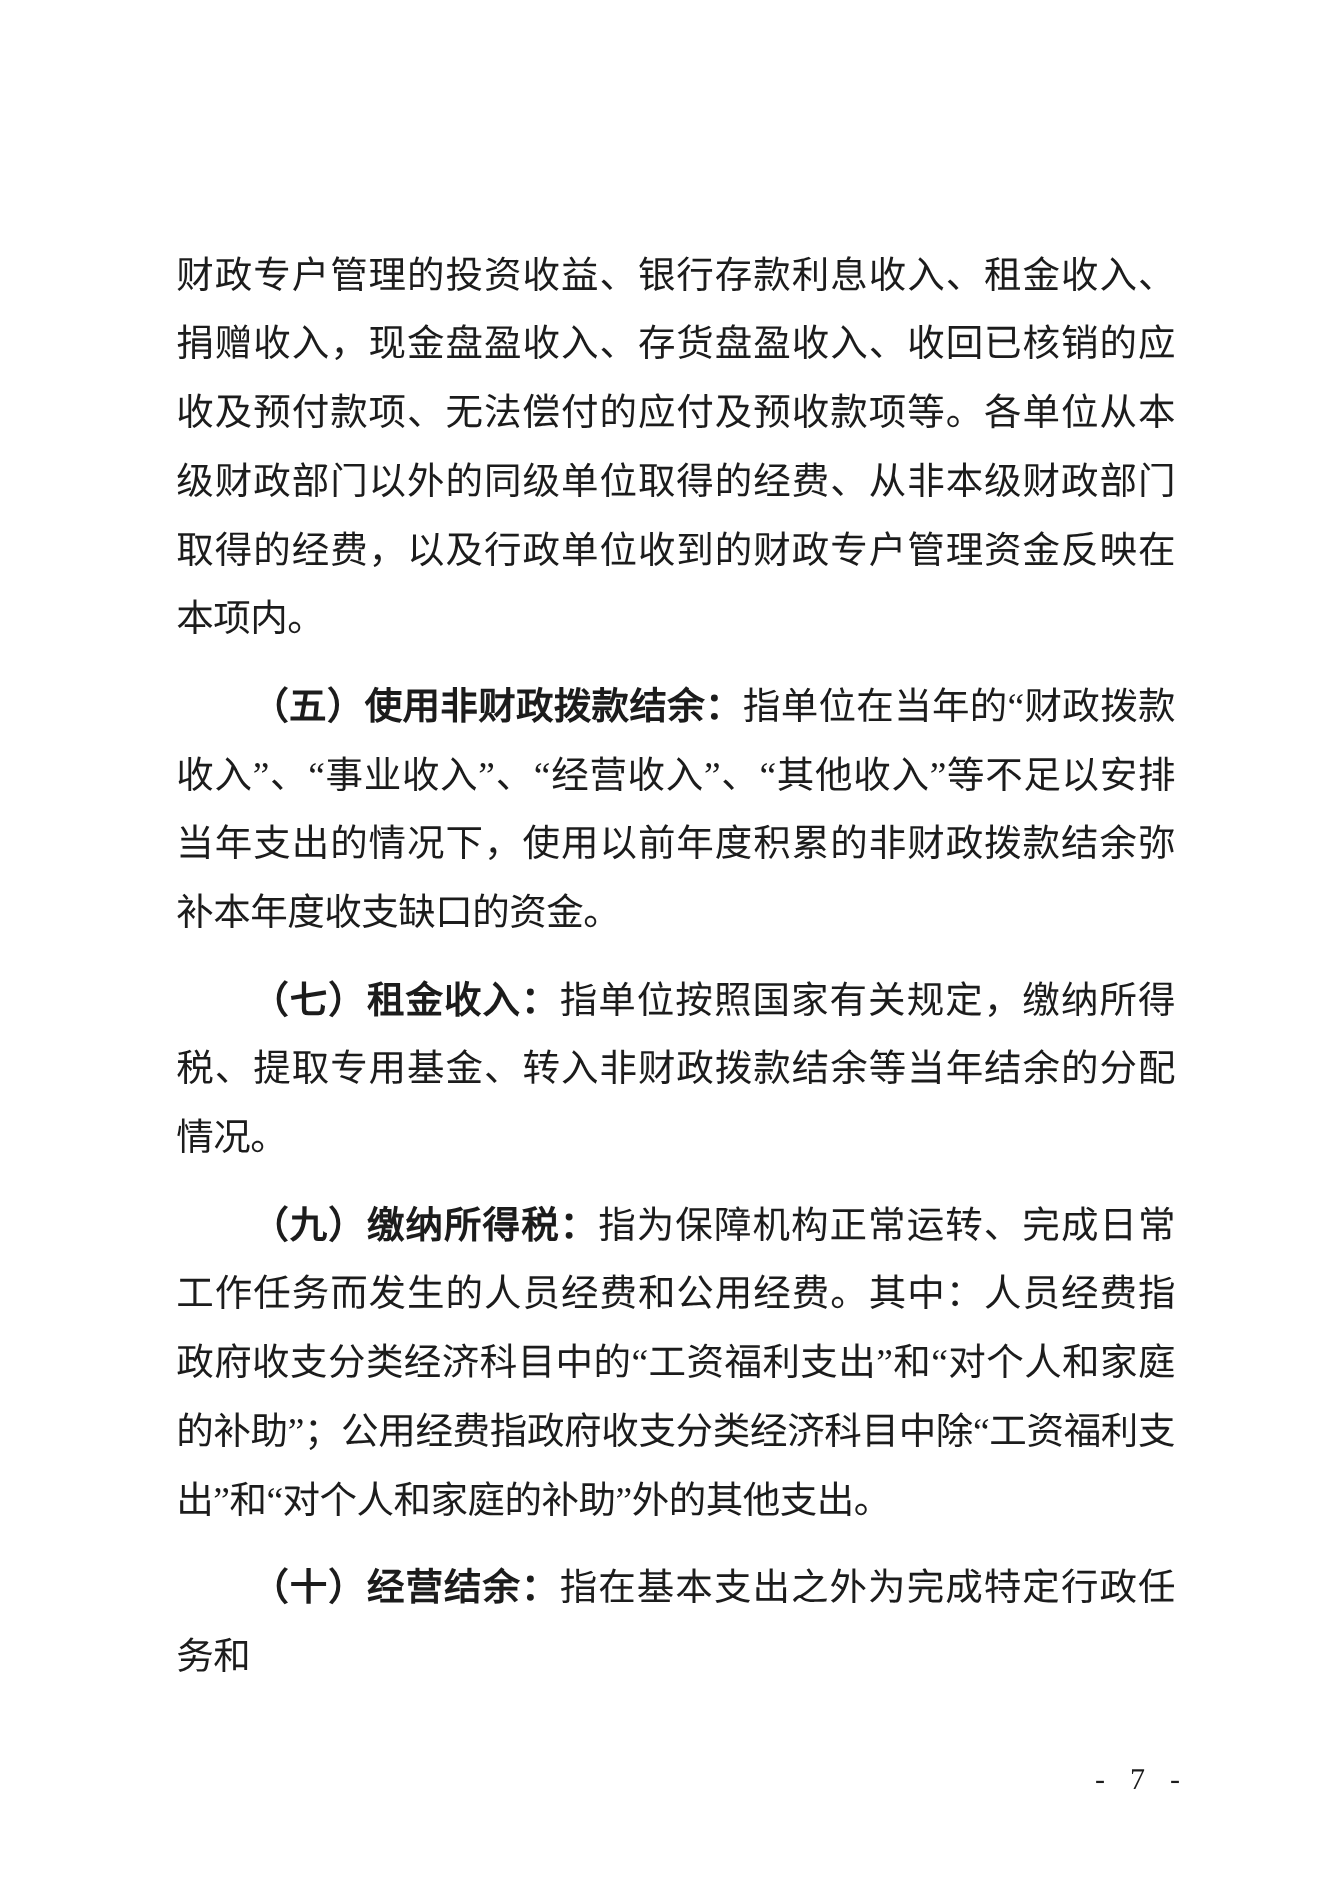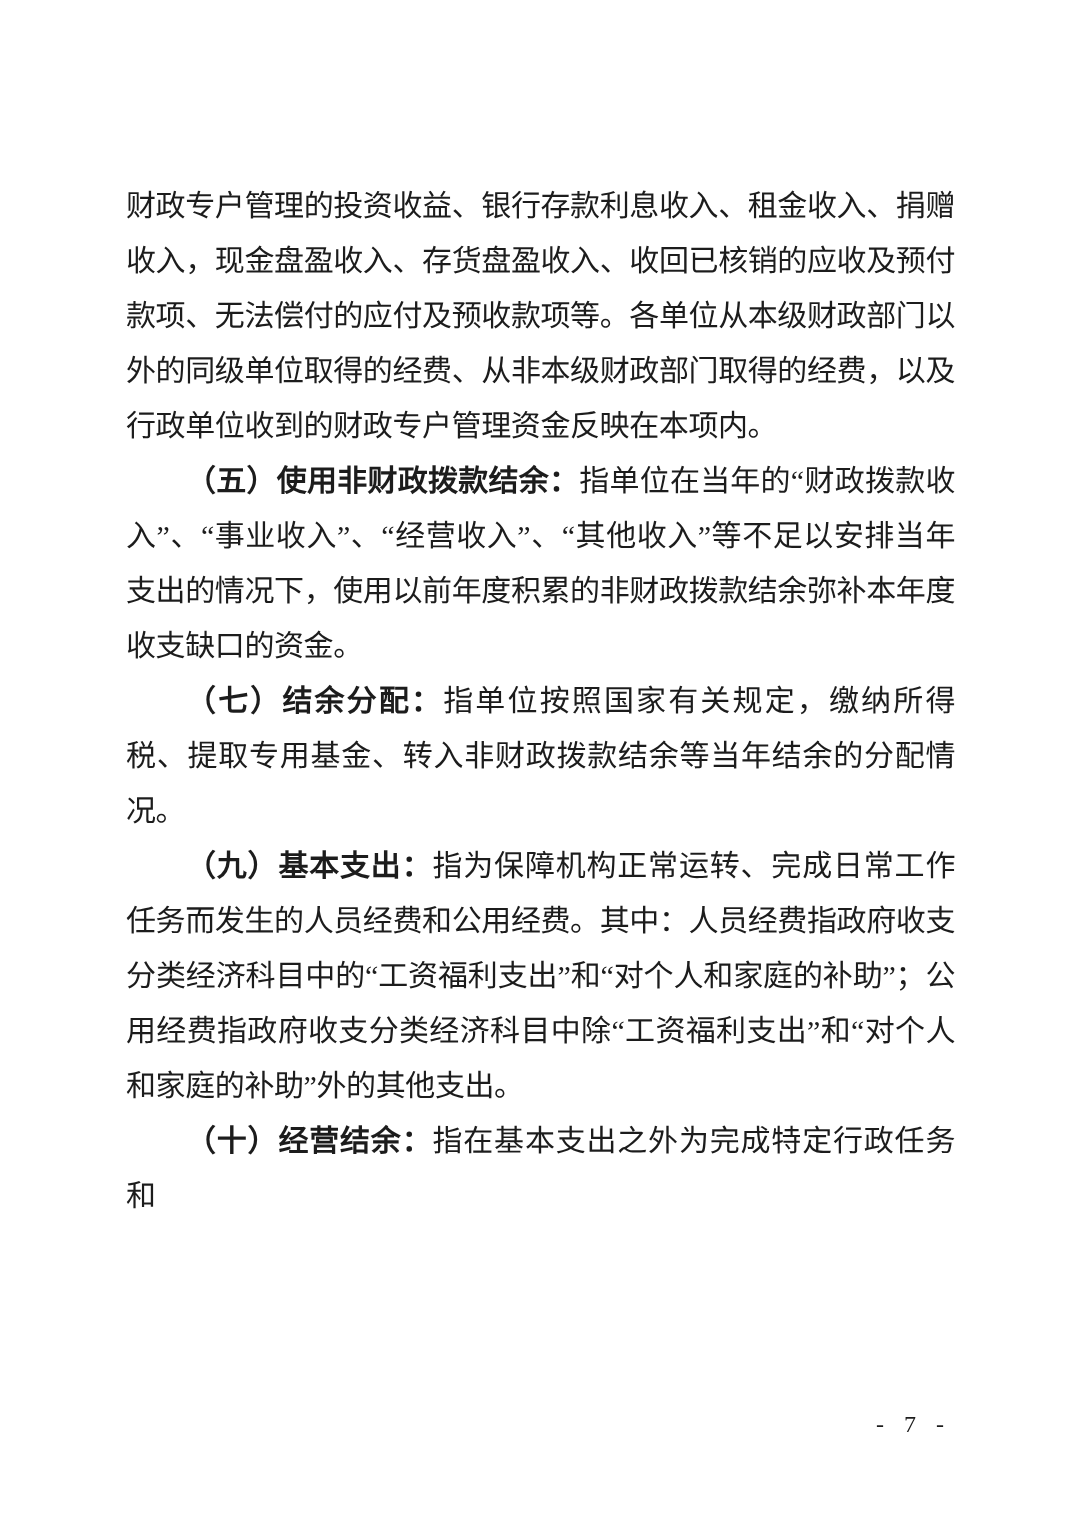--- a/index.html
+++ b/index.html
@@ -22,21 +22,21 @@
     top: 178px;
     width: 829px;
     font-size: 30px;
     line-height: 55px;
     text-align: justify;
     text-justify: inter-ideograph;
     word-break: break-all;
     letter-spacing: -0.4px;
   }
   .para {
-    margin: 0;
+    margin: 15px;
   }
   .para.indent {
     text-indent: 2em;
   }
   .para b {
     font-weight: 700;
   }
   .page-number {
     position: absolute;
     top: 1410px;
@@ -54,24 +54,24 @@
 
 <div class="page">
 
   <div class="doc-text">
 
     <p class="para"><b></b><span>财政专户管理的投资收益、银行存款利息收入、租金收入、捐赠收入，现金盘盈收入、存货盘盈收入、收回已核销的应收及预付款项、无法偿付的应付及预收款项等。各单位从本级财政部门以外的同级单位取得的经费、从非本级财政部门取得的经费，以及行政单位收到的财政专户管理资金反映在本项内。</span></p>
 
     <p class="para indent"><b>（五）使用非财政拨款结余：</b><span>指单位在当年的“财政拨款收入”、“事业收入”、“经营收入”、“其他收入”等不足以安排当年支出的情况下，使用以前年度积累的非财政拨款结余弥补本年度收支缺口的资金。</span></p>
 
 
-    <p class="para indent"><b>（七）结余分配：</b><span>指单位按照国家有关规定，缴纳所得税、提取专用基金、转入非财政拨款结余等当年结余的分配情况。</span></p>
+    <p class="para indent"><b>（七）租金收入：</b><span>指单位按照国家有关规定，缴纳所得税、提取专用基金、转入非财政拨款结余等当年结余的分配情况。</span></p>
 
 
-    <p class="para indent"><b>（九）基本支出：</b><span>指为保障机构正常运转、完成日常工作任务而发生的人员经费和公用经费。其中：人员经费指政府收支分类经济科目中的“工资福利支出”和“对个人和家庭的补助”；公用经费指政府收支分类经济科目中除“工资福利支出”和“对个人和家庭的补助”外的其他支出。</span></p>
+    <p class="para indent"><b>（九）缴纳所得税：</b><span>指为保障机构正常运转、完成日常工作任务而发生的人员经费和公用经费。其中：人员经费指政府收支分类经济科目中的“工资福利支出”和“对个人和家庭的补助”；公用经费指政府收支分类经济科目中除“工资福利支出”和“对个人和家庭的补助”外的其他支出。</span></p>
 
     <p class="para indent"><b>（十）经营结余：</b><span>指在基本支出之外为完成特定行政任务和</span></p>
 
   </div>
 
   <div class="page-number">- 7 -</div>
 
 </div>
 
 </body></html>

